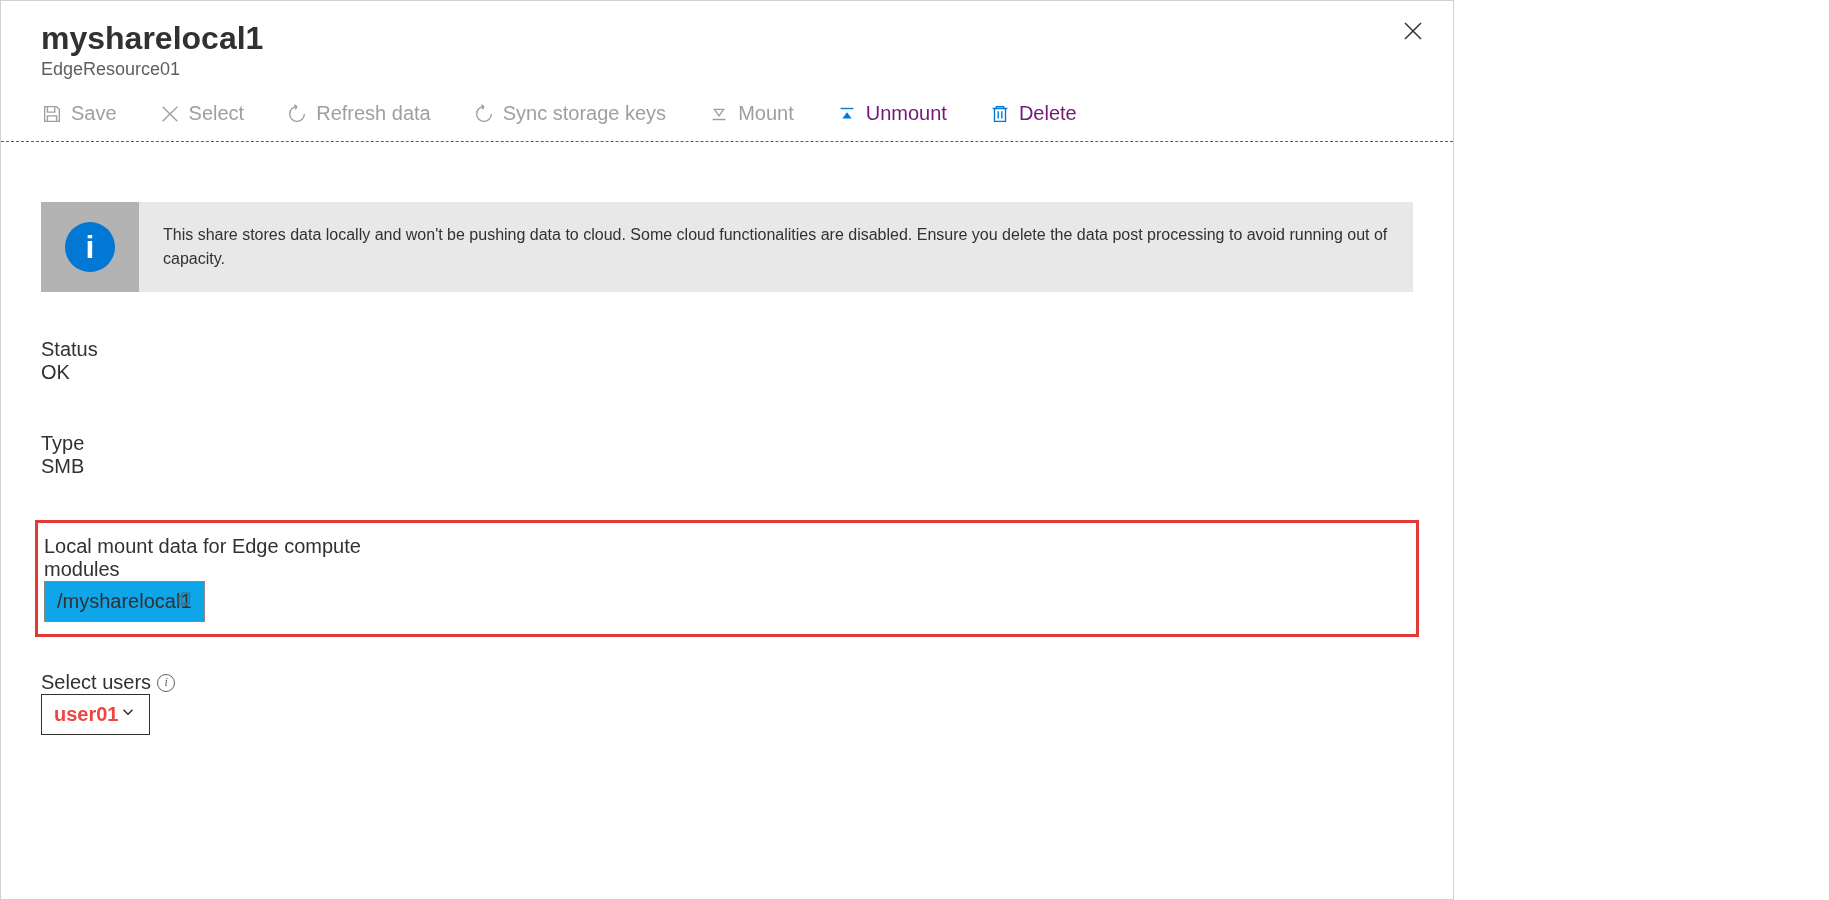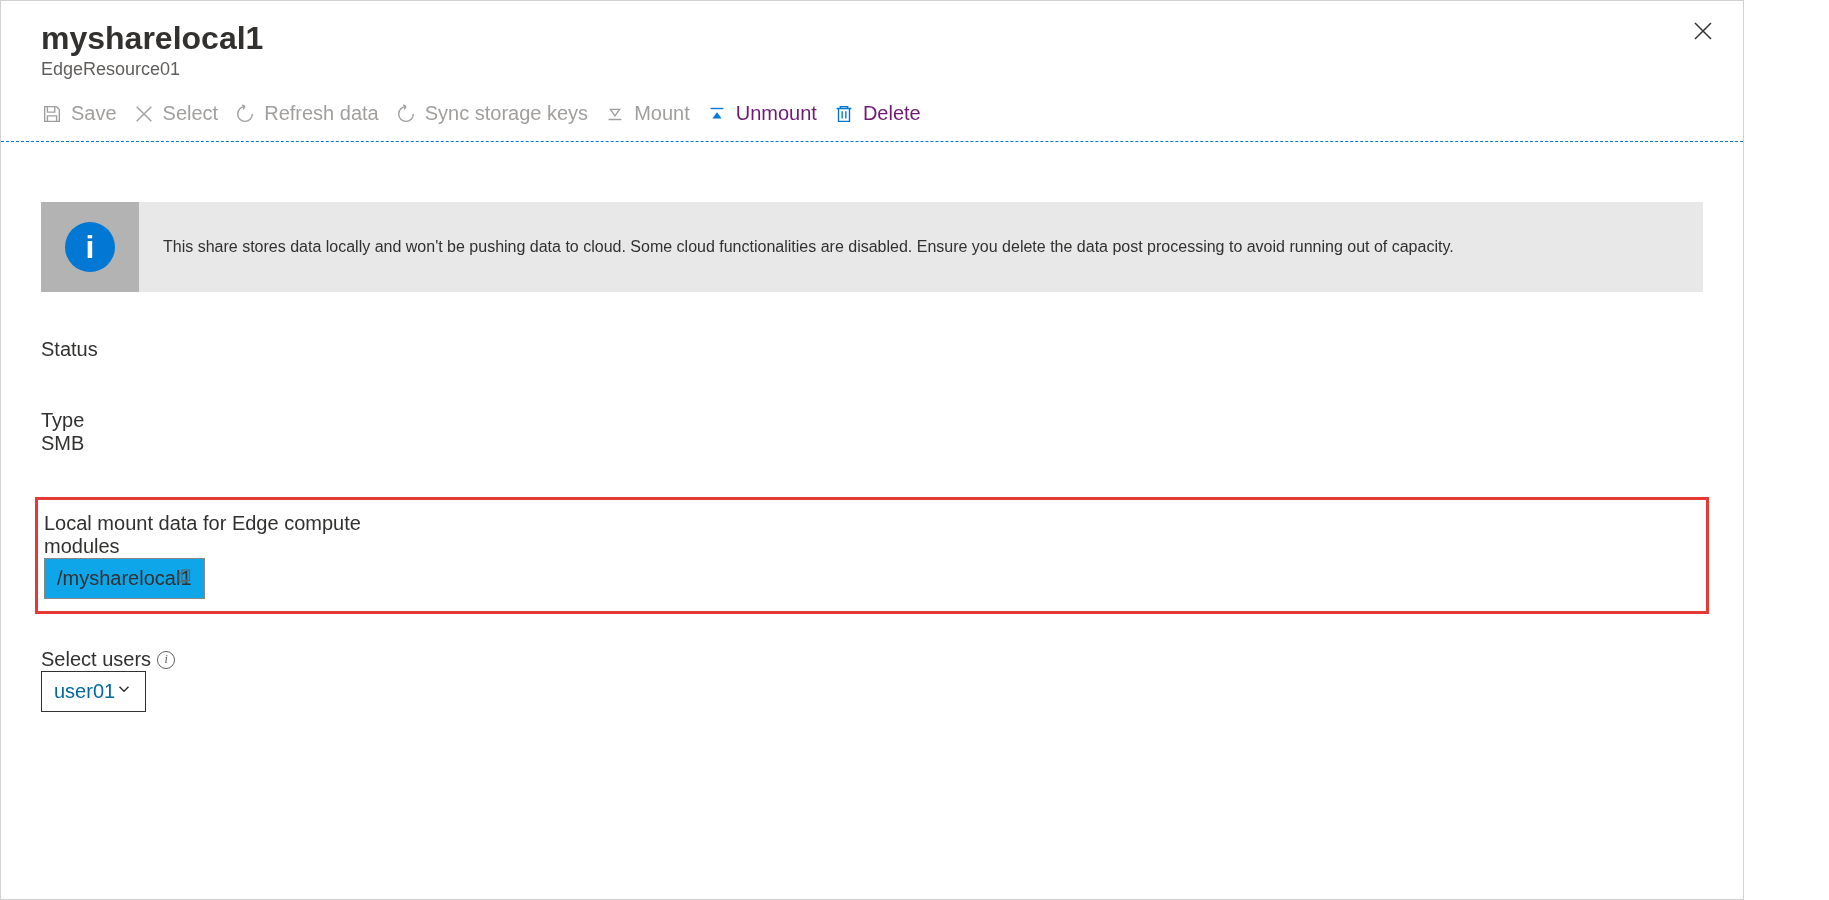--- a/index.html
+++ b/index.html
@@ -7,21 +7,21 @@
       margin: 0;
       padding: 0;
     }
     body {
       font-family: "Segoe UI", -apple-system, BlinkMacSystemFont, sans-serif;
       background: #ffffff;
       color: #323130;
       font-size: 16px;
     }
     .panel {
-      width: 1744px;
+      width: 1454px;
       height: 900px;
       border: 1px solid #d1d1d1;
       position: relative;
       padding: 0;
     }
     .header {
       padding: 18px 40px 10px 40px;
       position: relative;
     }
     .title {
@@ -39,21 +39,21 @@
       position: absolute;
       top: 18px;
       right: 28px;
       cursor: pointer;
       color: #323130;
     }
     .toolbar {
       display: flex;
       align-items: center;
       padding: 12px 40px 16px 40px;
-      gap: 16px;
+      gap: 42px;
       border-bottom: 1px dashed #0078d4;
     }
     .toolbar-btn {
       display: flex;
       align-items: center;
       gap: 8px;
       cursor: pointer;
       font-size: 20px;
       color: #a19f9d;
     }
@@ -159,23 +159,24 @@
     }
     .select-input {
       flex: 1;
       display: flex;
       align-items: center;
       justify-content: space-between;
       background: #ffffff;
       border: 1px solid #323130;
       padding: 8px 12px;
       font-size: 20px;
-      color: #0369a1;
+      color: #ef4444;
       cursor: pointer;
       max-width: 1130px;
+      font-weight: bold;
     }
     .info-circle-icon {
       width: 18px;
       height: 18px;
       border: 1.5px solid #605e5c;
       border-radius: 50%;
       display: inline-flex;
       align-items: center;
       justify-content: center;
       font-size: 12px;
@@ -263,20 +264,21 @@
 
     <div class="info-banner">
       <div class="info-icon-wrap">
         <div class="info-icon">i</div>
       </div>
       <div class="info-text">This share stores data locally and won't be pushing data to cloud. Some cloud functionalities are disabled. Ensure you delete the data post processing to avoid running out of capacity.</div>
     </div>
 
     <div class="field-row">
       <div class="field-label">Status</div>
+      <div class="field-value">OK</div>
     </div>
 
     <div class="field-row">
       <div class="field-label">Type</div>
       <div class="field-value">SMB</div>
     </div>
 
 
     <div class="field-row highlight-row">
       <div class="field-label">Local mount data for Edge compute modules</div>

